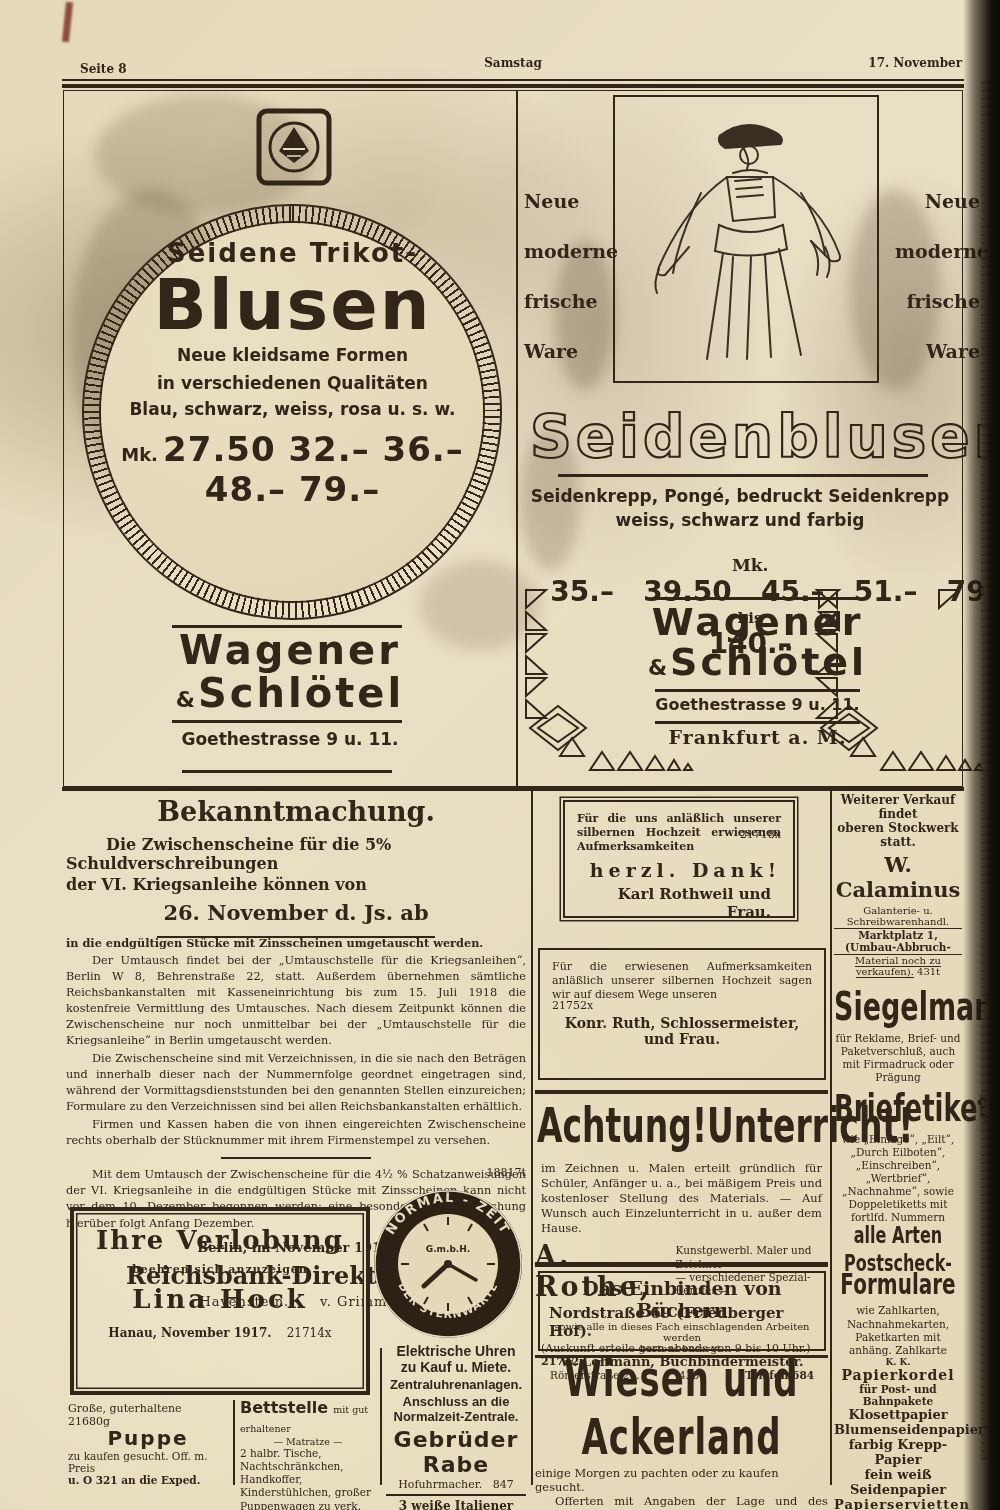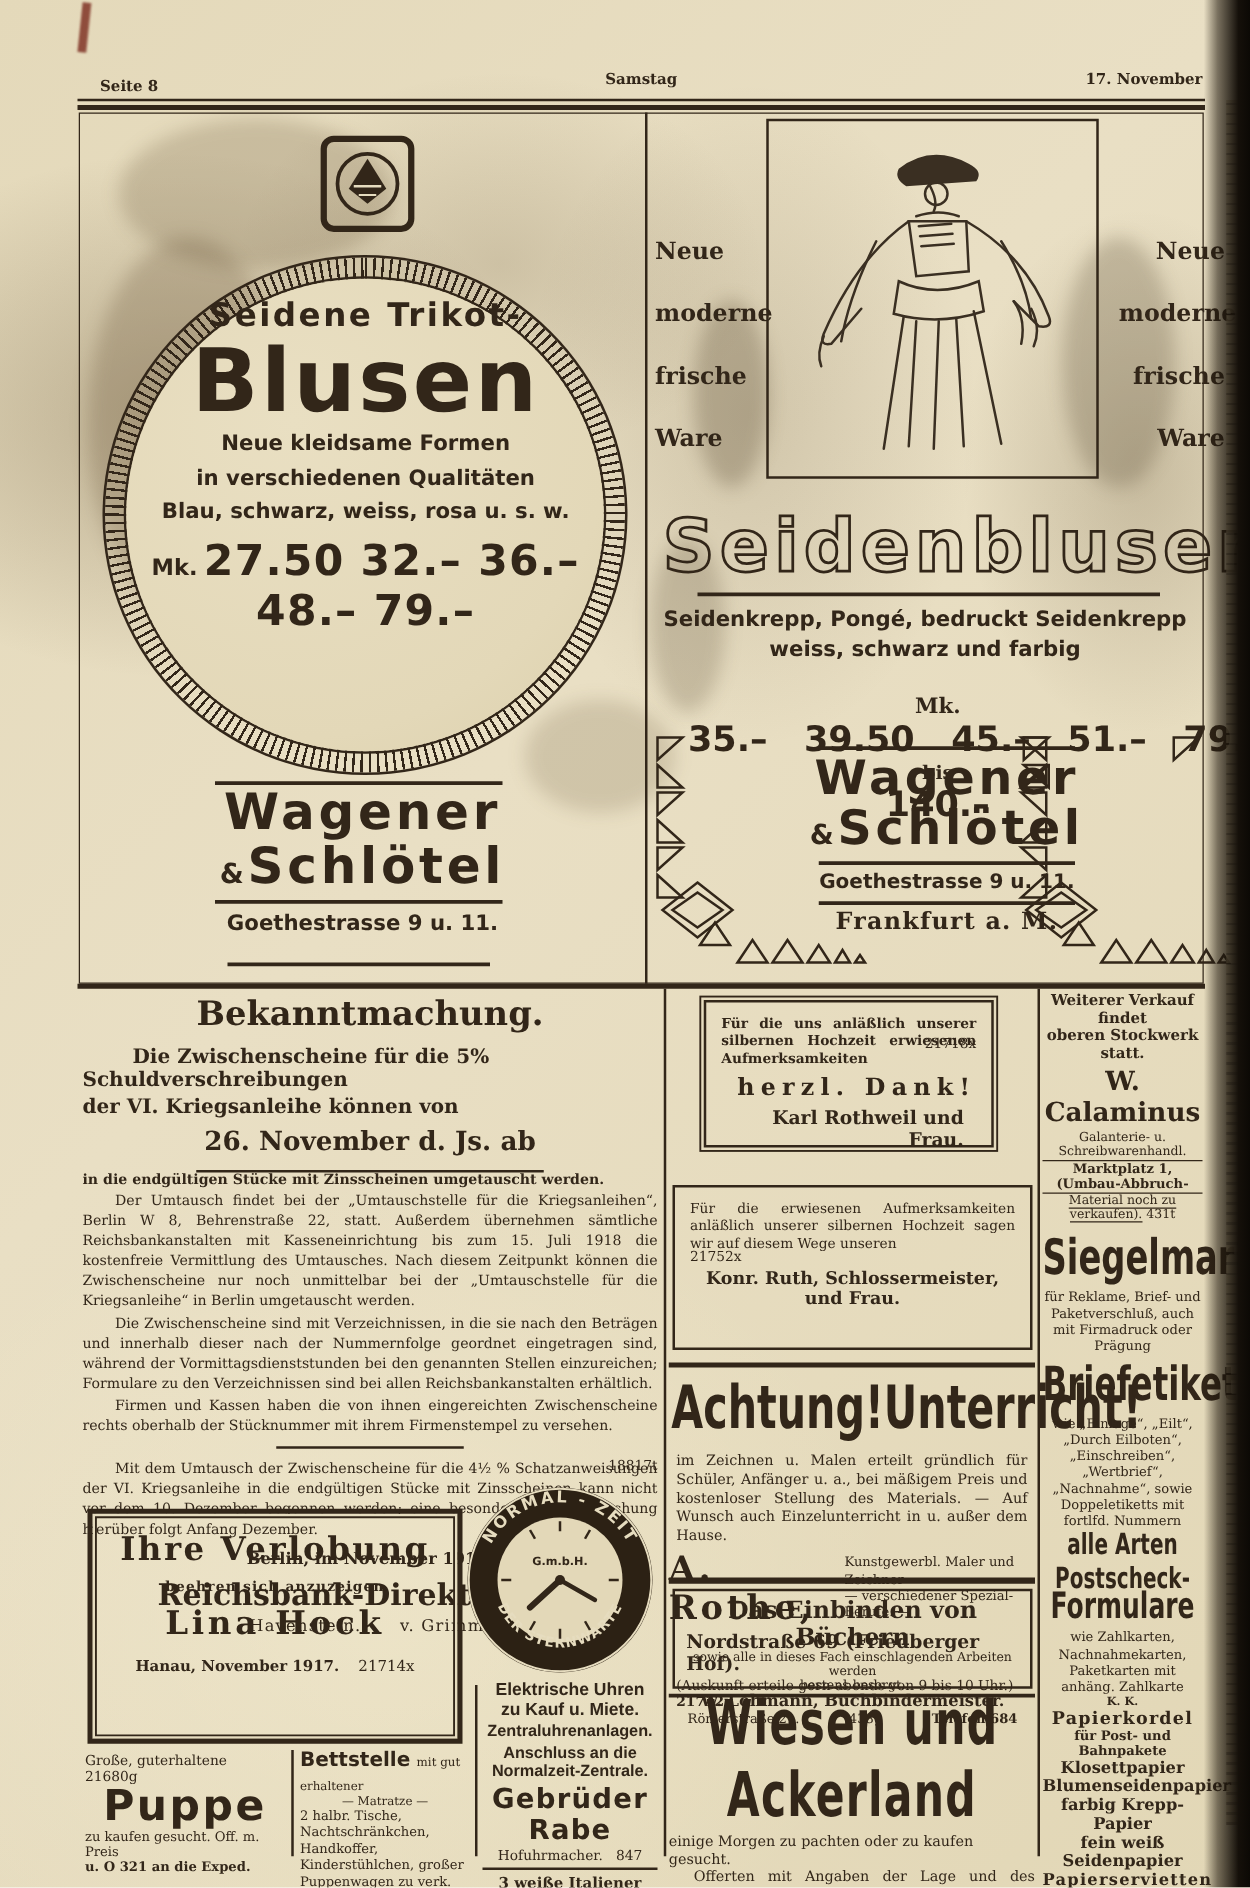--- a/index.html
+++ b/index.html
@@ -324,21 +324,21 @@
 </div>
 
 <div class="vline" style="left:233px;top:1400px;height:85px;"></div>
 <div class="vline" style="left:380px;top:1348px;height:137px;"></div>
 
 <div class="abs" style="left:68px;top:1402px;width:160px;">
   <div style="font-size:11px;">
     <span>Große, guterhaltene</span>&nbsp;
     <span>21680g</span>
   </div>
-  <div class="heavy center" style="font-size:34px;line-height:1;letter-spacing:2px;">Puppe</div>
+  <div class="heavy center" style="font-size:20px;line-height:1;letter-spacing:2px;">Puppe</div>
   <div style="font-size:10.5px;margin-top:2px;">zu kaufen gesucht.  Off. m. Preis</div>
   <div class="b" style="font-size:10.5px;">u. O 321 an die Exped.</div>
 </div>
 
 <div class="abs" style="left:240px;top:1398px;width:136px;">
   <div>
     <span class="heavy" style="font-size:16px;">Bettstelle</span>
     <span style="font-size:9.5px;">mit gut erhaltener</span>
   </div>
   <div class="center" style="font-size:9.5px;">— Matratze —</div>

